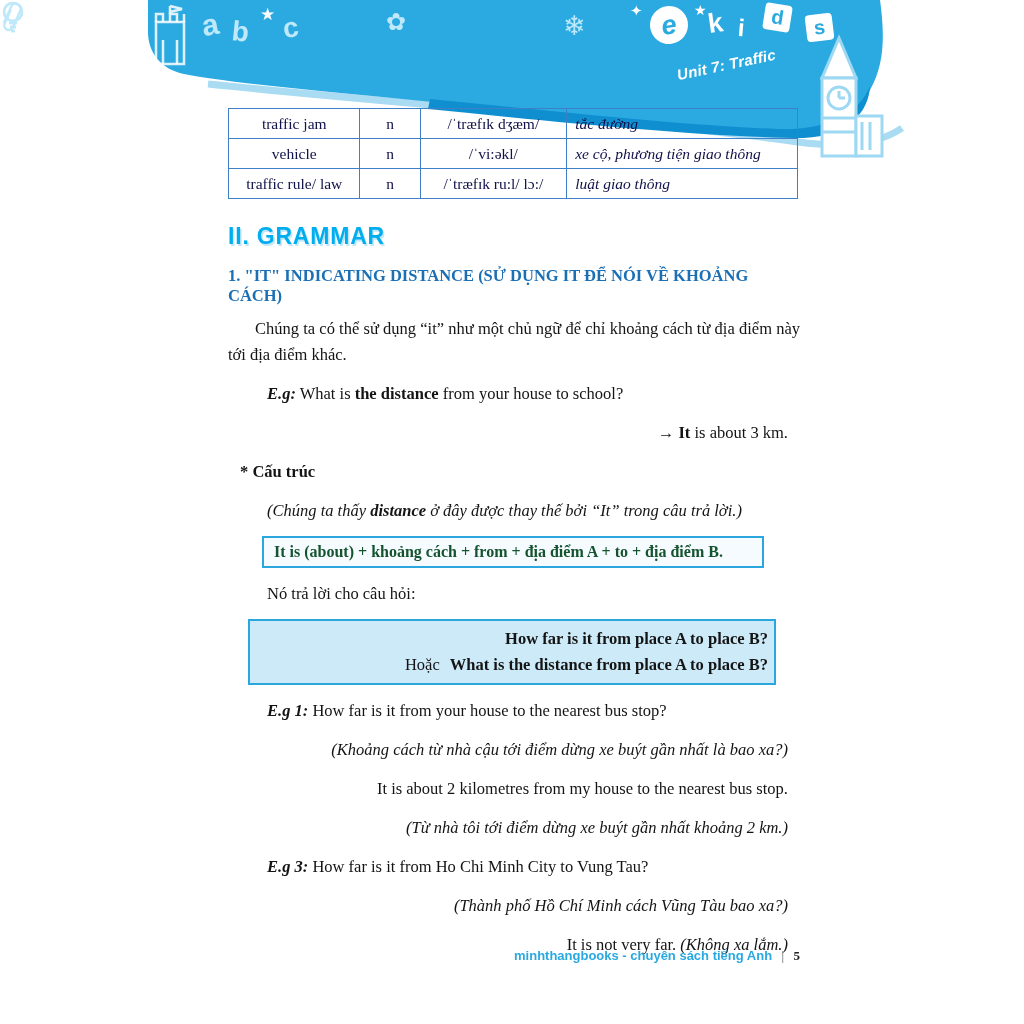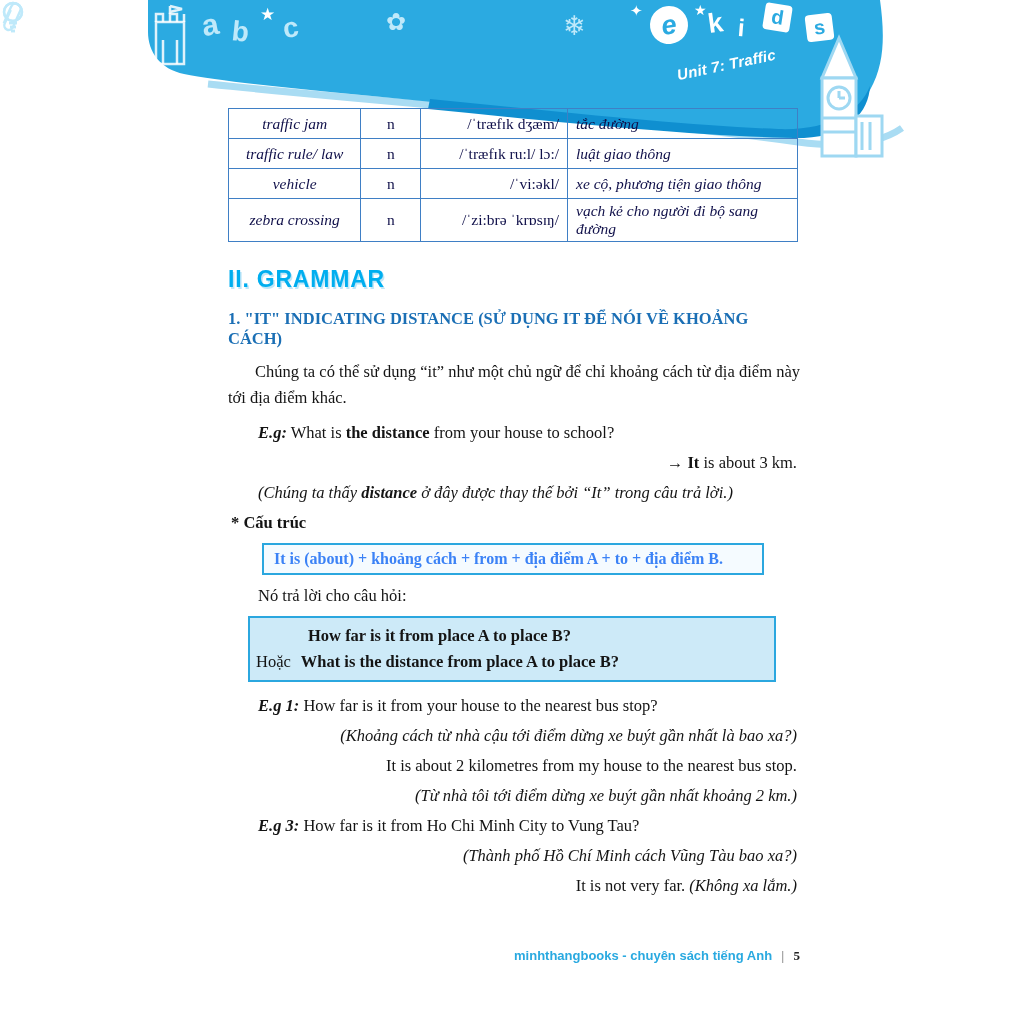--- a/index.html
+++ b/index.html
@@ -41,49 +41,49 @@
     position:absolute; left:676px; top:56px; transform:rotate(-12deg);
     font-family:"Liberation Sans", sans-serif; font-weight:bold; font-style:italic;
     color:#ffffff; font-size:15px; letter-spacing:.3px;
   }
 
   
   .content { position:absolute; left:228px; top:108px; width:572px; }
 
   table.vocab { border-collapse:collapse; width:570px; font-size:15.5px; }
   table.vocab td { border:1.6px solid #3F7FC5; padding:3px 8px; height:23px; color:#10104a; }
-  .c-word { width:128px; text-align:center;font-style:italic; }
+  .c-word { width:128px; text-align:center; }
   .c-pos  { width:50px;  text-align:center; }
-  .c-ipa  { width:146px; text-align:right;margin-top:15px; }
+  .c-ipa  { width:146px; text-align:center;margin-top:15px; }
   .c-mean { width:246px; font-style:italic; text-align:left; }
 
   .section-title {
     margin:24px 0 0 0; font-family:"Liberation Sans", sans-serif; font-weight:800;
     font-size:23px; color:#00AEEF; letter-spacing:.8px;
     text-shadow:1.5px 1.5px 0 rgba(140,210,240,.55);
   }
   .topic-title { margin:16px 0 10px 0; font-weight:bold; font-size:16.5px; color:#1B6FB5; }
 
   .intro { margin:0 0 8px 0; font-size:16.5px; line-height:26px; text-align:justify; text-indent:27px; }
 
-  .line { margin:3px; font-size:16.5px; line-height:27px; }
+  .line { margin:12px; font-size:16.5px; line-height:27px; }
   .eg-label { font-weight:bold; font-style:italic; }
   .ind1 { padding-left:27px; }
   .ind2 { padding-left:55px;text-align:right; }
   .vi   { font-style:italic; }
   .structure-label { font-weight:bold; }
 
   .formula-box {
     box-sizing:border-box; margin:7px 0 7px 34px; width:502px;
     border:2px solid #2BA7DF; background:#f5fbff; padding:5px 10px;
-    font-weight:bold; color:#3b82f6; font-size:16px;
+    font-weight:bold; color:#14532d; font-size:16px;
   }
   .question-box {
     box-sizing:border-box; margin:7px 0 10px 20px; width:528px;
-    border:2px solid #2BA7DF; background:#CDEAF8; padding:5px 6px; font-size:16.5px;
+    border:2px solid #2BA7DF; background:#CDEAF8; padding:5px 6px; font-size:16.5px;text-align:right;
   }
   .qb1 { padding-left:52px; font-weight:bold; margin:0; line-height:26px; }
   .qb2 { margin:0; line-height:26px; }
   .qb2 b { padding-left:10px; }
 
   .ex-block { margin:0; }
 
   .footer {
     position:absolute; top:948px; left:228px; width:572px; text-align:right;
     font-family:"Liberation Sans", sans-serif; font-size:13px;
@@ -162,52 +162,46 @@
 
     <table class="vocab">
       <tbody>
         <tr>
           <td class="c-word">traffic jam</td>
           <td class="c-pos">n</td>
           <td class="c-ipa">/ˈtræfɪk dʒæm/</td>
           <td class="c-mean">tắc đường</td>
         </tr>
         <tr>
-          <td class="c-word">traffic rule/ law</td>
-          <td class="c-pos">n</td>
-          <td class="c-ipa">/ˈtræfɪk ru:l/ lɔ:/</td>
-          <td class="c-mean">luật giao thông</td>
-        </tr>
-        <tr>
           <td class="c-word">vehicle</td>
           <td class="c-pos">n</td>
           <td class="c-ipa">/ˈvi:əkl/</td>
           <td class="c-mean">xe cộ, phương tiện giao thông</td>
         </tr>
         <tr>
-          <td class="c-word">zebra crossing</td>
+          <td class="c-word">traffic rule/ law</td>
           <td class="c-pos">n</td>
-          <td class="c-ipa">/ˈzi:brə ˈkrɒsɪŋ/</td>
-          <td class="c-mean">vạch kẻ cho người đi bộ sang đường</td>
+          <td class="c-ipa">/ˈtræfɪk ru:l/ lɔ:/</td>
+          <td class="c-mean">luật giao thông</td>
         </tr>
       </tbody>
     </table>
 
     <h2 class="section-title">II. GRAMMAR</h2>
     <h3 class="topic-title">1. "IT" INDICATING DISTANCE (SỬ DỤNG IT ĐỂ NÓI VỀ KHOẢNG CÁCH)</h3>
 
     <p class="intro">Chúng ta có thể sử dụng “it” như một chủ ngữ để chỉ khoảng cách từ địa điểm này tới địa điểm khác.</p>
 
     <p class="line ind1"><span class="eg-label">E.g:</span> <span>What is </span><b>the distance</b><span> from your house to school?</span></p>
 
     <p class="line ind2"><span>→ </span><b>It</b><span> is about 3 km.</span></p>
 
+    <p class="line structure-label">* Cấu trúc</p>
+
     <p class="line ind1 vi"><span>(Chúng ta thấy </span><b>distance</b><span> ở đây được thay thế bởi “It” trong câu trả lời.)</span></p>
-
-    <p class="line structure-label">* Cấu trúc</p>
 
     <div class="formula-box">It is (about) + khoảng cách + from + địa điểm A + to + địa điểm B.</div>
 
     <p class="line ind1">Nó trả lời cho câu hỏi:</p>
 
     <div class="question-box">
       <p class="qb1">How far is it from place A to place B?</p>
       <p class="qb2"><span>Hoặc</span><b>What is the distance from place A to place B?</b></p>
     </div>
 

